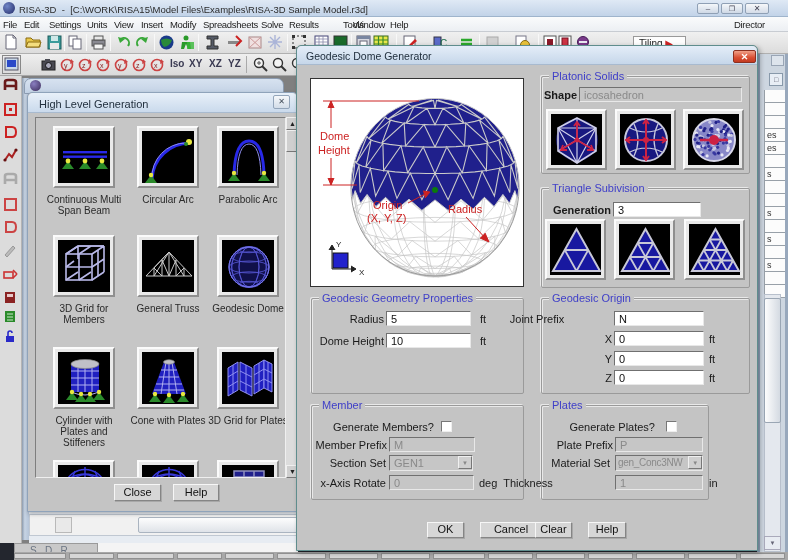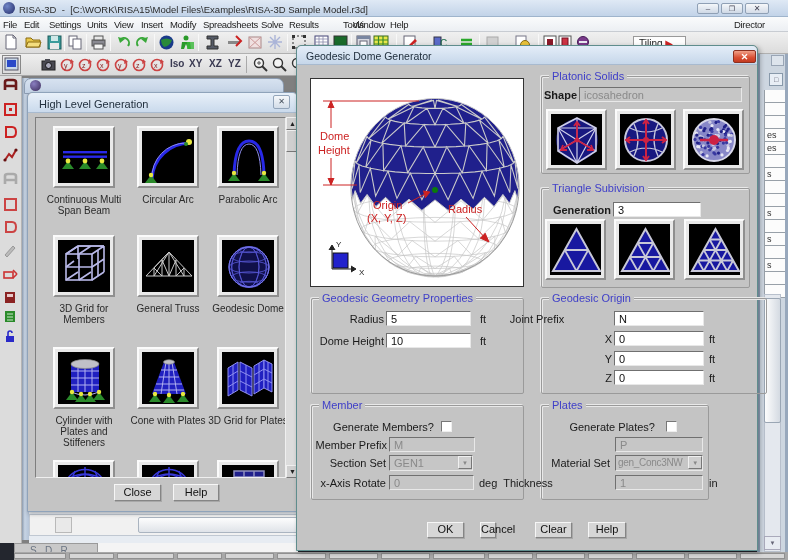--- a/index.html
+++ b/index.html
@@ -544,21 +544,21 @@
       </div>
 <div class="grp" style="left:244px;top:11px;width:209px;height:98px;">
         <div class="grpt">Platonic Solids</div>
       </div>
 <div class="grp" style="left:244px;top:123px;width:209px;height:100px;">
         <div class="grpt">Triangle Subivision</div>
       </div>
 <div class="grp" style="left:14px;top:233px;width:213px;height:96px;">
         <div class="grpt">Geodesic Geometry Properties</div>
       </div>
-<div class="grp" style="left:244px;top:233px;width:226px;height:96px;">
+<div class="grp" style="left:244px;top:233px;width:209px;height:96px;">
         <div class="grpt">Geodesic Origin</div>
       </div>
 <div class="grp" style="left:14px;top:340px;width:213px;height:95px;">
         <div class="grpt">Member</div>
       </div>
 <div class="grp" style="left:244px;top:340px;width:168px;height:95px;">
         <div class="grpt">Plates</div>
       </div>
 <div class="abs lbl" style="left:130px;top:24px;width:150px;text-align:right;"><b>Shape</b></div>
 <div class="fldd" style="left:282px;top:22px;width:163px;height:15px;">icosahedron</div>
@@ -718,24 +718,25 @@
 <div class="abs" style="left:144px;top:356px;width:11px;height:11px;background:#fff;border-top:1.5px solid #777;border-left:1.5px solid #777;border-bottom:1.5px solid #eee;border-right:1.5px solid #eee;"></div>
 <div class="abs lbl" style="left:-60px;top:374px;width:150px;text-align:right;">Member Prefix</div>
 <div class="fldd" style="left:92px;top:372px;width:86px;height:15px;">M</div>
 <div class="abs lbl" style="left:-61px;top:392px;width:150px;text-align:right;">Section Set</div>
 <div class="fldd" style="left:92px;top:390px;width:84px;height:16px;">GEN1<div style="position:absolute;right:0;top:0;width:14px;height:13px;background:#cfcfcf;border-top:1px solid #f0f0f0;border-left:1px solid #f0f0f0;border-right:1px solid #777;border-bottom:1px solid #777;text-align:center;font-size:6px;line-height:12px;color:#888;">▼</div></div>
 <div class="abs lbl" style="left:-61px;top:412px;width:150px;text-align:right;">x-Axis Rotate</div>
 <div class="fldd" style="left:92px;top:410px;width:85px;height:15px;">0</div>
 <div class="abs lbl" style="left:182px;top:412px;">deg</div>
 <div class="abs lbl" style="left:208px;top:356px;width:150px;text-align:right;">Generate Plates?</div>
 <div class="abs" style="left:369px;top:356px;width:11px;height:11px;background:#fff;border-top:1.5px solid #777;border-left:1.5px solid #777;border-bottom:1.5px solid #eee;border-right:1.5px solid #eee;"></div>
+<div class="abs lbl" style="left:166px;top:374px;width:150px;text-align:right;">Plate Prefix</div>
 <div class="fldd" style="left:318px;top:372px;width:88px;height:15px;">P</div>
 <div class="abs lbl" style="left:163px;top:392px;width:150px;text-align:right;">Material Set</div>
 <div class="fldd" style="left:318px;top:390px;width:88px;height:16px;font-size:10px;padding-left:2px;letter-spacing:-0.3px;">gen_Conc3NW<div style="position:absolute;right:0;top:0;width:14px;height:13px;background:#cfcfcf;border-top:1px solid #f0f0f0;border-left:1px solid #f0f0f0;border-right:1px solid #777;border-bottom:1px solid #777;text-align:center;font-size:6px;line-height:12px;color:#888;">▼</div></div>
 <div class="abs lbl" style="left:156px;top:412px;width:150px;text-align:center;">Thickness</div>
 <div class="fldd" style="left:318px;top:410px;width:88px;height:15px;">1</div>
 <div class="abs lbl" style="left:412px;top:412px;">in</div>
 <div class="btn" style="left:130px;top:457px;width:37px;height:16px;line-height:13px;">OK</div>
-<div class="btn" style="left:183px;top:457px;width:16px;height:16px;line-height:13px;">Cancel</div>
+<div class="btn" style="left:183px;top:457px;width:62px;height:16px;line-height:13px;">Cancel</div>
 <div class="btn" style="left:238px;top:457px;width:37px;height:16px;line-height:13px;">Clear</div>
 <div class="btn" style="left:291px;top:457px;width:38px;height:16px;line-height:13px;">Help</div>
 </div>
 </div>
 
 </body></html>

